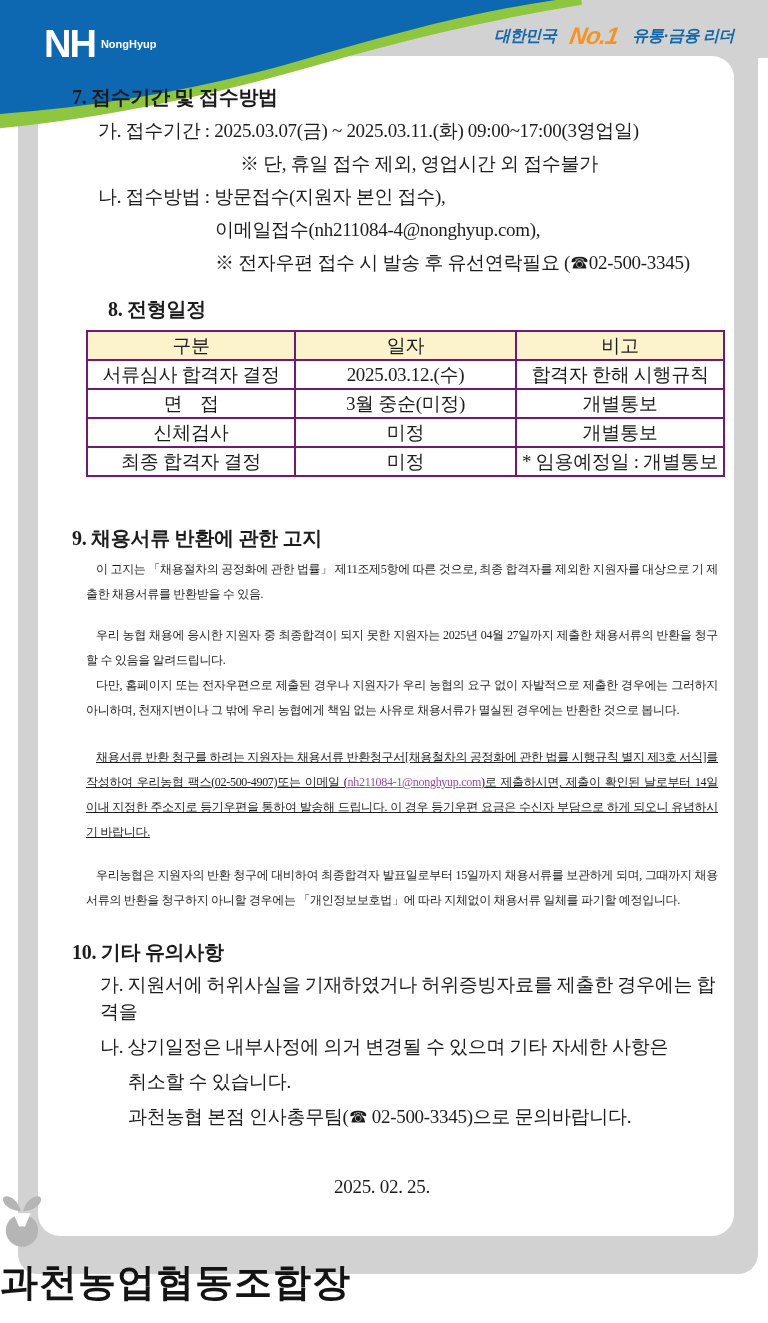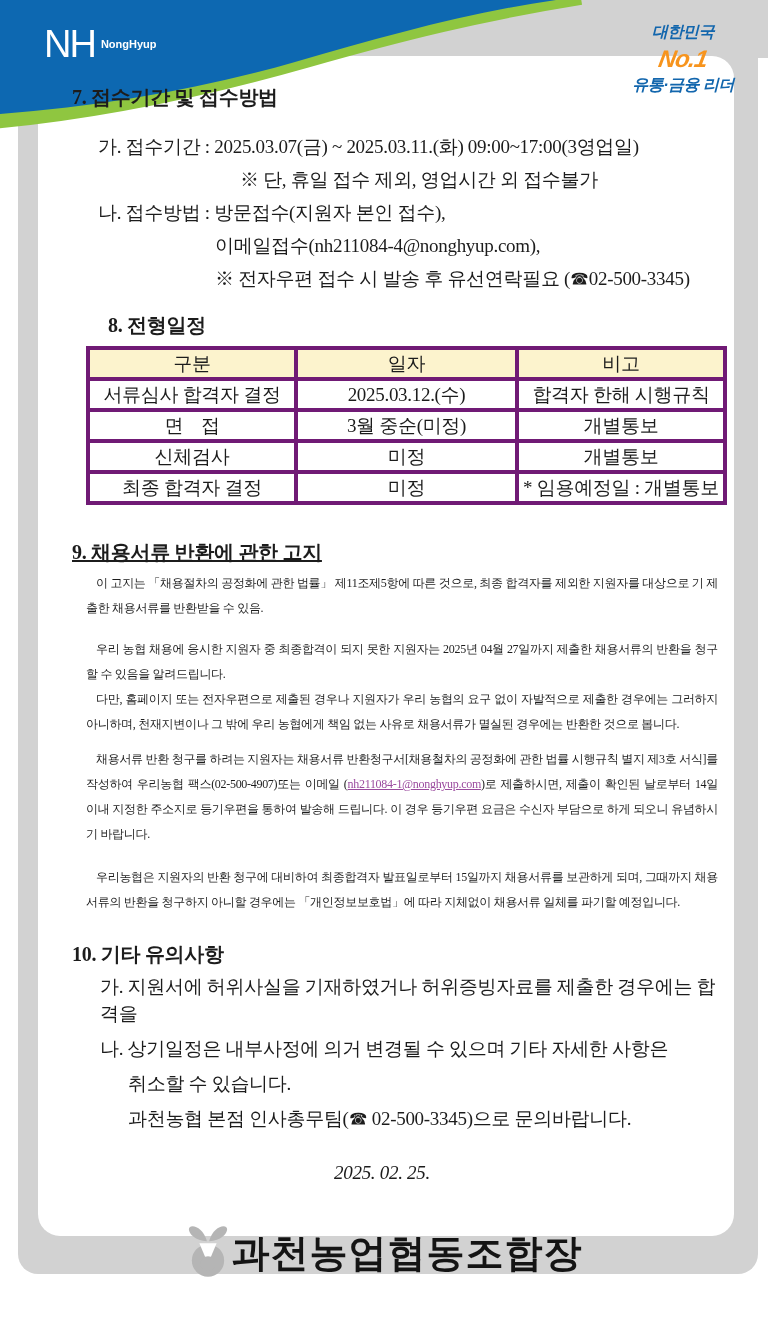--- a/index.html
+++ b/index.html
@@ -21,68 +21,68 @@
   .card{
     position:absolute;left:38px;top:56px;width:696px;height:1180px;
     background:#ffffff;border-radius:22px;
   }
   
   .swoosh{position:absolute;left:0;top:0;width:768px;height:170px;pointer-events:none;}
   .nh-logo{
     position:absolute;left:44px;top:26px;display:flex;align-items:flex-start;
     color:#ffffff;font-family:"Liberation Sans","DejaVu Sans",sans-serif;
   }
-  .nh-letters{font-size:38px;font-weight:400;line-height:36px;letter-spacing:-2px;}
+  .nh-letters{font-size:38px;font-weight:700;line-height:36px;letter-spacing:-2px;}
   .nh-wordmark{font-size:11px;font-weight:700;margin:12px 0 0 6px;letter-spacing:0;}
   .slogan{
-    position:absolute;right:34px;top:22px;display:flex;align-items:center;gap:2px;
-    font-family:"Liberation Sans","DejaVu Sans",sans-serif;font-style:italic;font-weight:700;flex-direction:column;
+    position:absolute;right:34px;top:22px;display:flex;align-items:center;gap:14px;
+    font-family:"Liberation Sans","DejaVu Sans",sans-serif;font-style:italic;font-weight:700;
   }
   .slogan-kor{color:#1266ad;font-size:16px;letter-spacing:-0.5px;}
   .slogan-no1{color:#f7941d;font-size:24px;transform:skewX(-10deg);letter-spacing:-1px;}
   
   .content{position:absolute;left:72px;top:84px;width:650px;}
   .h{font-size:20px;font-weight:700;line-height:26px;}
   .ln{font-size:19px;line-height:26px;margin-bottom:7px;font-weight:500;}
   .ind1{margin-left:26px;}
   .ind-note1{margin-left:168px;}
   .ind2{margin-left:143px;}
   .h8{margin-top:20px;margin-left:36px;}
-  .h9{margin-top:34px;text-decoration:underline;}
+  .h9{margin-top:48px;}
   .h10{margin-top:26px;}
   
   table.schedule{
     border-collapse:collapse;margin:8px 0 0 14px;width:637px;
     font-size:19px;table-layout:fixed;
   }
   table.schedule th,table.schedule td{
-    border:4px solid #701a75;text-align:center;padding:1px 2px;
+    border:2px solid #701a75;text-align:center;padding:1px 2px;
     font-weight:500;line-height:25px;white-space:pre;
   }
   table.schedule{border:2px solid #3a3a3a;}
   table.schedule th{background:#fcf3cd;}
   col.c1{width:208px;} col.c2{width:221px;} col.c3{width:208px;}
   
   .para{
     font-size:12px;line-height:25px;text-align:justify;
     margin:0 0 0 14px;width:632px;text-indent:10px;font-weight:500;
   }
-  .mt6{margin-top:6px;} .mt16{margin-top:16px;} .mt22{margin-top:10px;} .mt18{margin-top:18px;}
+  .mt6{margin-top:6px;} .mt16{margin-top:16px;} .mt22{margin-top:22px;text-decoration:underline;} .mt18{margin-top:18px;}
   .link{color:#9a4a9e;text-decoration:underline;cursor:pointer;}
   .item{font-size:19px;line-height:27px;margin-bottom:8px;font-weight:500;}
   .item.l1{margin-left:28px;}
   .item.l2{margin-left:56px;}
   .mt6i{margin-top:6px;}
   .date-line{
-    font-size:19px;text-align:center;margin-top:30px;width:620px;font-weight:500;font-style:italic;
+    font-size:19px;text-align:center;margin-top:46px;width:620px;font-weight:500;
   }
   
   .footer{
     position:absolute;left:0;top:1222px;width:768px;height:62px;
-    display:flex;align-items:center;justify-content:center;gap:2px;
+    display:flex;align-items:flex-start;justify-content:center;gap:2px;flex-direction:column;
   }
   .signature{
     font-size:38px;font-weight:700;color:#141414;letter-spacing:1px;line-height:58px;
   }
   .sprout{width:44px;height:56px;flex:0 0 auto;}
 </style>
 </head>
 <body>
 
 <div class="gray-frame"></div>
@@ -100,21 +100,21 @@
 </div>
 
 <div class="slogan">
   <span class="slogan-kor">대한민국</span>
   <span class="slogan-no1">No.1</span>
   <span class="slogan-kor">유통·금융 리더</span>
 </div>
 
 <div class="content">
 
-  <div class="h" style="margin-bottom:24px;">7. 접수기간 및 접수방법</div>
+  <div class="h" style="margin-bottom:8px;">7. 접수기간 및 접수방법</div>
   <div class="ln ind1">가. 접수기간 : 2025.03.07(금) ~ 2025.03.11.(화) 09:00~17:00(3영업일)</div>
   <div class="ln ind-note1">※ 단, 휴일 접수 제외, 영업시간 외 접수불가</div>
   <div class="ln ind1">나. 접수방법 : 방문접수(지원자 본인 접수),</div>
   <div class="ln ind2">이메일접수(nh211084-4@nonghyup.com),</div>
   <div class="ln ind2">※ 전자우편 접수 시 발송 후 유선연락필요 (☎02-500-3345)</div>
 
   <div class="h h8">8. 전형일정</div>
   <table class="schedule">
     <colgroup>
         <col class="c1">

